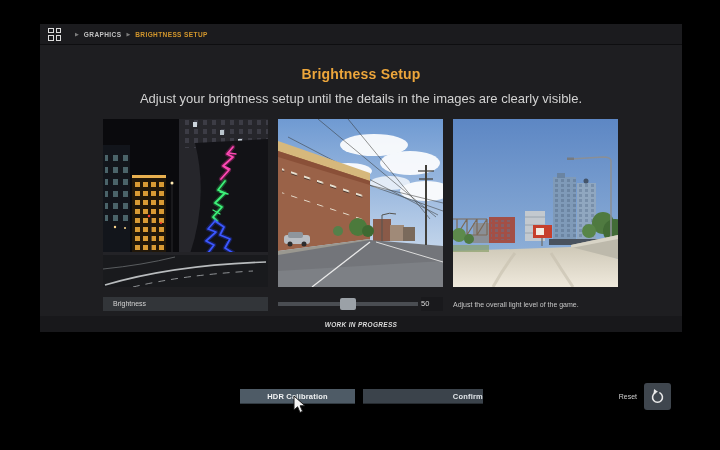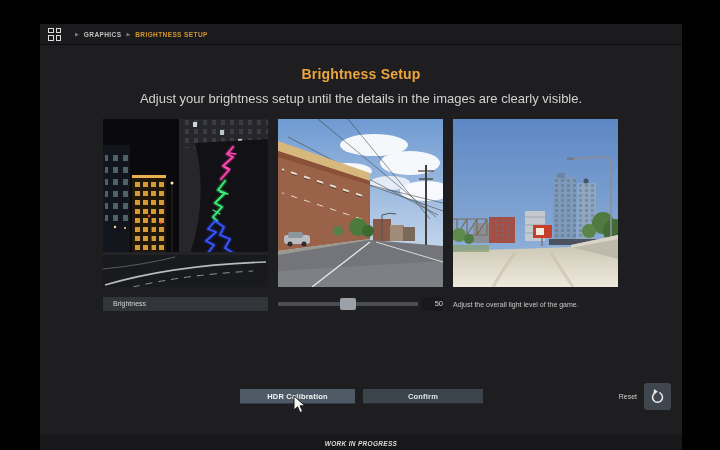--- a/index.html
+++ b/index.html
@@ -1,20 +1,20 @@
 <!DOCTYPE html>
 <html><head>
 <meta charset="utf-8">
 <style>
   * { margin:0; padding:0; box-sizing:border-box; }
   html,body { width:720px; height:450px; background:#000; overflow:hidden;
     font-family:"Liberation Sans","DejaVu Sans",sans-serif; }
   .stage { position:relative; width:720px; height:450px; background:#000; }
 
-  .panel { position:absolute; left:40px; top:24px; width:642px; height:427px;
+  .panel { position:absolute; left:40px; top:24px; width:642px; height:308px;
     background:#1e1e21; }
 
   
   .crumbbar { position:absolute; left:0; top:0; width:100%; height:21px;
     background:#1b1b1e; border-bottom:1px solid #0e0e10;
     display:flex; align-items:center; padding-left:8px; }
   .grid-icon { width:13px; height:13px; display:grid;
     grid-template-columns:1fr 1fr; grid-template-rows:1fr 1fr; gap:2px; margin-right:9px; cursor:pointer; }
   .grid-icon span { border:1.3px solid #dcdcdc; }
   .crumb-arrow { font-size:5px; color:#7d7d7d; margin:0 5px; }
@@ -34,30 +34,30 @@
 
   
   .setting-row { position:absolute; left:63px; top:273px; width:515px; height:14px;
     display:flex; gap:10px; align-items:center; }
   .label-box { width:165px; height:14px; background:#323539; color:#d3d3d3;
     font-size:7px; line-height:14px; padding-left:10px; }
   .slider-col { position:relative; width:165px; height:14px; }
   .track { position:absolute; left:0; top:5px; width:140px; height:4px; background:#4a4d52; cursor:pointer; }
   .handle { position:absolute; top:-4px; width:16px; height:12px; background:#9ba1a7;
     border-radius:2px; cursor:grab; }
-  .value { position:absolute; right:0; top:0; width:22px; height:14px; text-align:right;
+  .value { position:absolute; right:0; top:0; width:22px; height:14px; text-align:left;
     font-size:7.5px; line-height:14px; color:#d8d8d8; background:rgba(0,0,0,0.15); }
   .desc { width:165px; font-size:7px; color:#c6c6c6; }
 
   
   .btn { position:absolute; top:365px; height:15px; border:none; cursor:pointer;
     font-family:inherit; font-size:7.5px; font-weight:bold; letter-spacing:.2px;
     color:#f1f3f4; box-shadow:inset 0 -1px rgba(0,0,0,.35); }
   .btn-hdr { left:200px; width:115px; background:#4e5b66; }
-  .btn-confirm { left:323px; width:120px; background:#3b434b; color:#e2e6e9; }
+  .btn-confirm { left:323px; width:120px; background:#3b434b; color:#e2e6e9;text-align:right; }
 
   .reset-group { position:absolute; right:11px; top:359px; display:flex; align-items:center; }
   .reset-label { font-size:7px; color:#cfcfcf; margin-right:7px; }
   .reset-btn { width:27px; height:27px; background:#3f464e; border:none; border-radius:3px;
     display:flex; align-items:center; justify-content:center; cursor:pointer; }
 
   
   .footer-strip { position:absolute; left:0; bottom:0; width:100%; height:16px;
     background:rgba(0,0,0,0.18); display:flex; align-items:center; justify-content:center; }
   .wip { font-size:6.5px; font-weight:bold; font-style:italic; color:#dadada; letter-spacing:.3px; }

